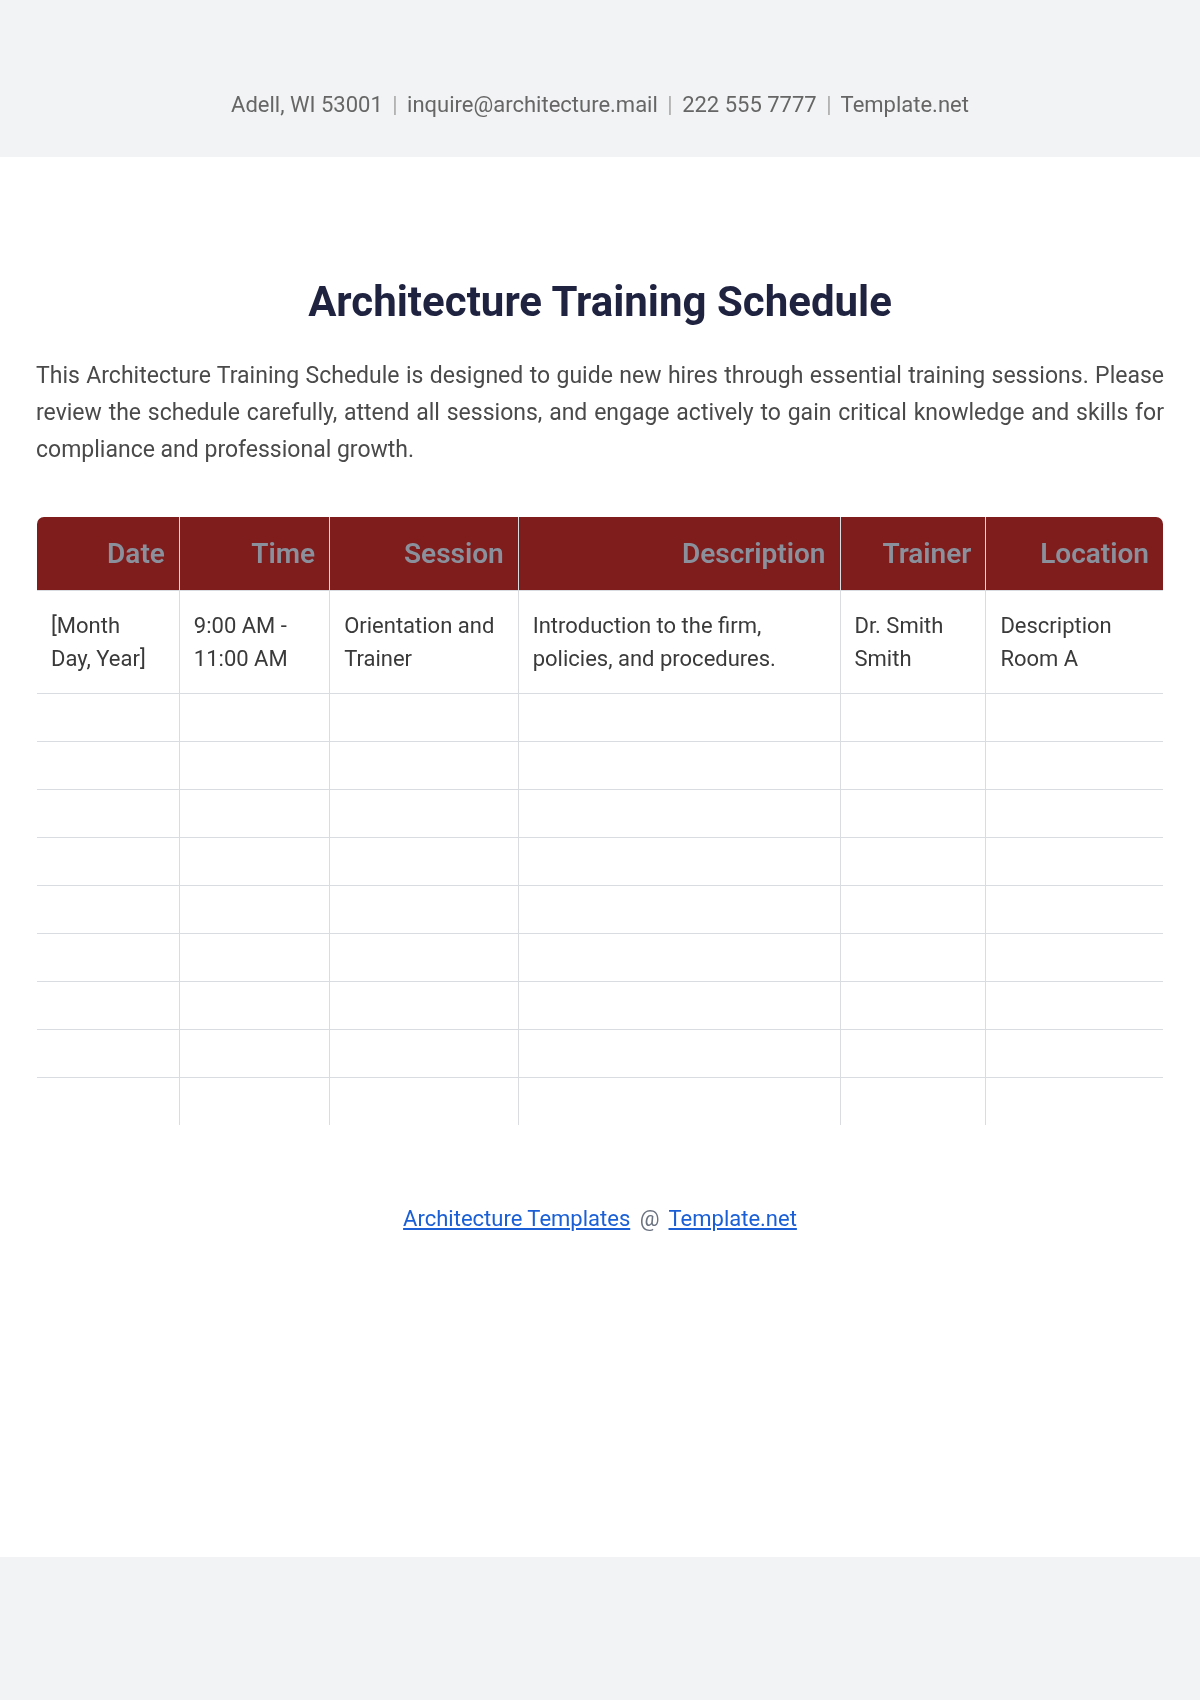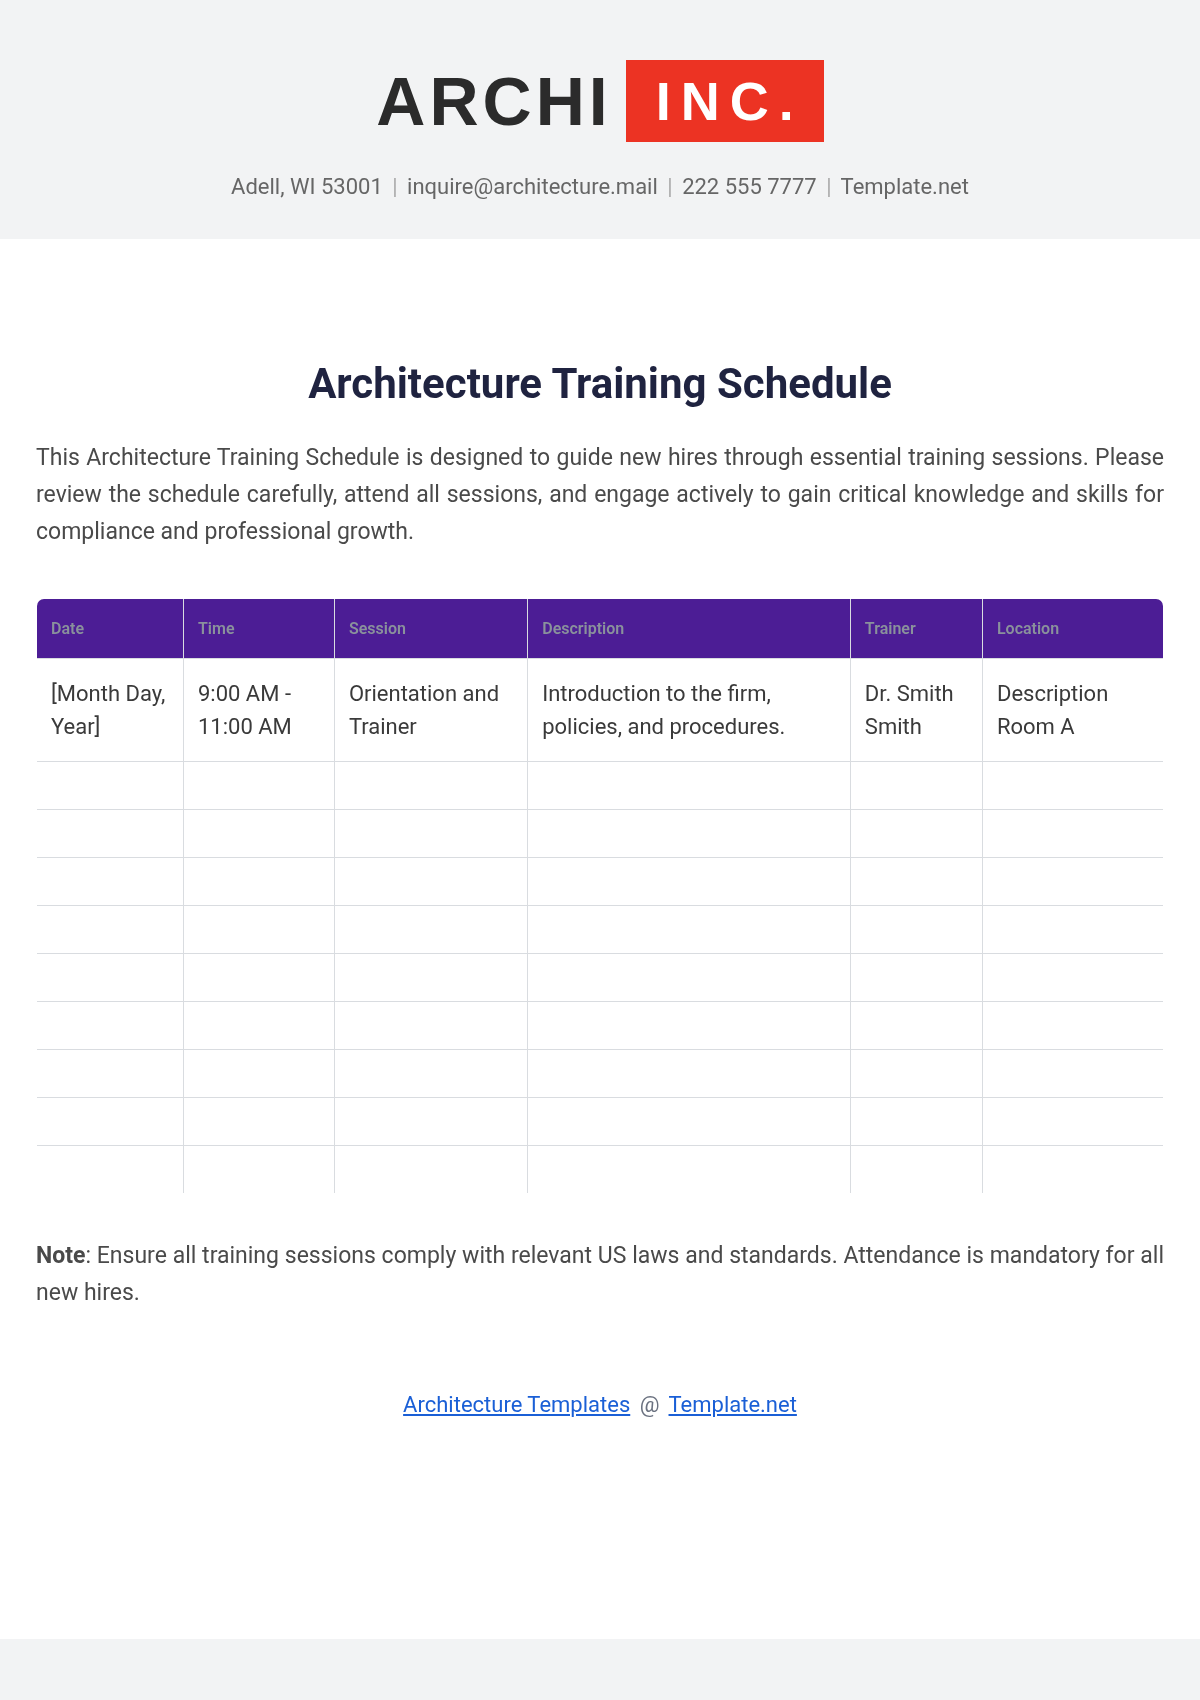--- a/index.html
+++ b/index.html
@@ -65,26 +65,26 @@
       margin-bottom: 48px;
     }
     table {
       width: 100%;
       border-collapse: collapse;
       border: 1px solid #d9dce0;
       border-radius: 8px;
       overflow: hidden;
     }
     th {
-      background: #4c1d95;
+      background: #7f1d1d;
       color: #8a919c;
       font-weight: 600;
-      font-size: 16px;
+      font-size: 28px;
       padding: 20px 14px;
-      text-align: left;
+      text-align: right;
       border: 1px solid #d9dce0;
     }
     td {
       border: 1px solid #d9dce0;
       padding: 14px 14px;
       font-size: 22px;
       color: #3a3a3a;
       line-height: 1.5;
       vertical-align: top;
     }
@@ -109,24 +109,20 @@
     }
     .footer-links .at {
       color: #6b7280;
       margin: 0 4px;
     }
   </style>
 </head>
 <body>
 
 <div class="header">
-  <div class="logo">
-    <span class="logo-archi">ARCHI</span>
-    <span class="logo-inc">INC.</span>
-  </div>
   <div class="contact-line">
     <span>Adell, WI 53001</span>
     <span class="sep">|</span>
     <span>inquire@architecture.mail</span>
     <span class="sep">|</span>
     <span>222 555 7777</span>
     <span class="sep">|</span>
     <span>Template.net</span>
   </div>
 </div>
@@ -223,22 +219,19 @@
           <td></td>
           <td></td>
           <td></td>
           <td></td>
           <td></td>
           <td></td>
         </tr>
       </tbody>
   </table>
 
-  <p class="note">
-    <span class="note-label">Note</span><span>: Ensure all training sessions comply with relevant US laws and standards. Attendance is mandatory for all new hires.</span>
-  </p>
 
   <div class="footer-links">
     <a href="#">Architecture Templates</a>
     <span class="at">@</span>
     <a href="#">Template.net</a>
   </div>
 </div>
 
 </body></html>

